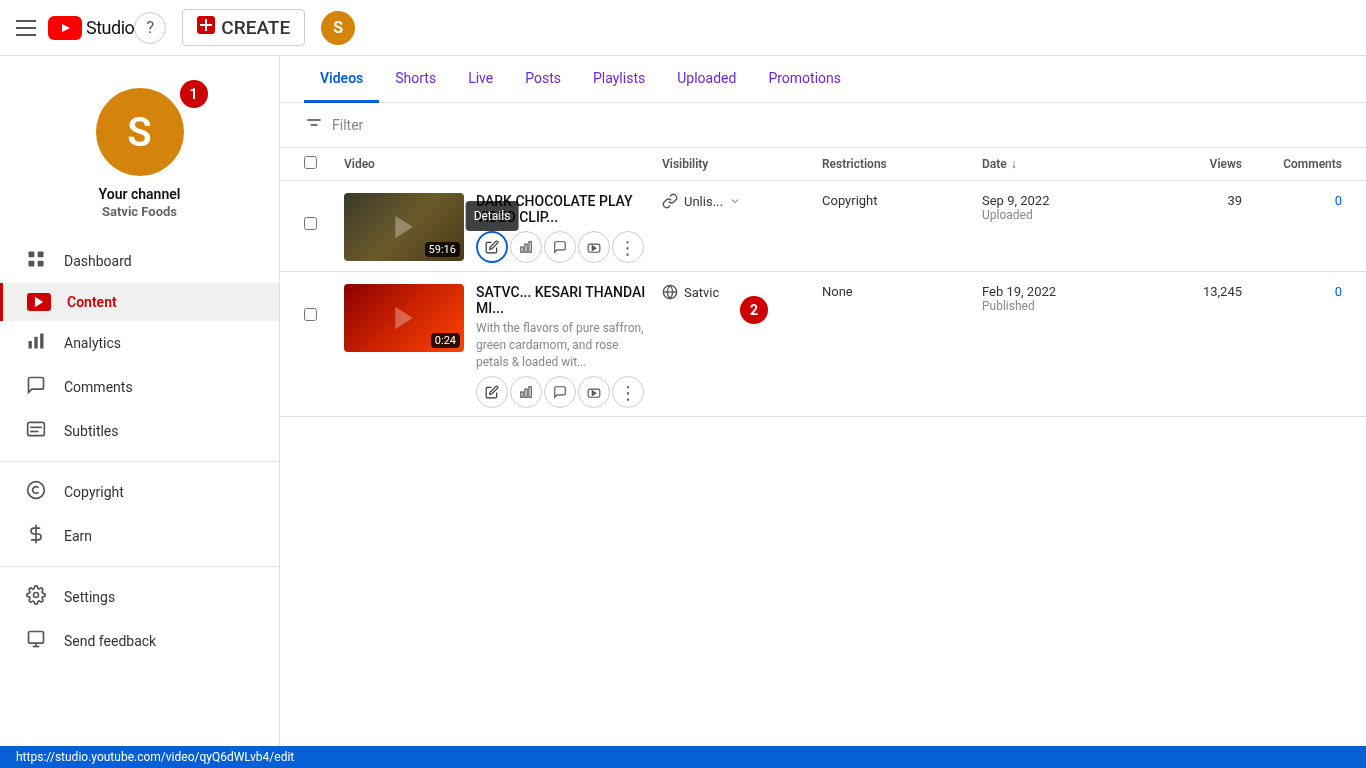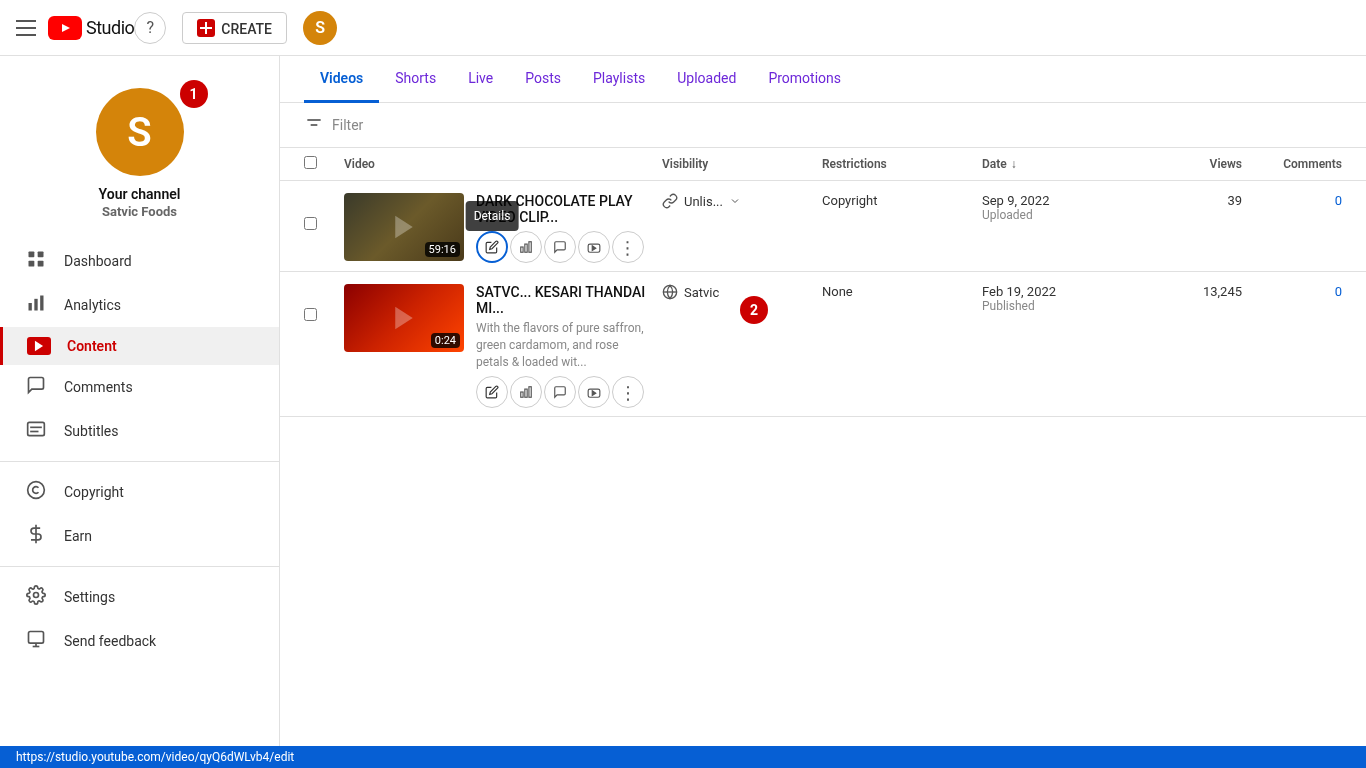--- a/index.html
+++ b/index.html
@@ -28,23 +28,23 @@
       border: none; outline: none; flex: 1; font-size: 14px; color: #555;
     }
 
     .header-right { display: flex; align-items: center; gap: 16px; }
     .help-btn {
       width: 32px; height: 32px; border-radius: 50%; border: 1px solid #ccc;
       display: flex; align-items: center; justify-content: center;
       cursor: pointer; font-size: 16px; color: #555;
     }
     .create-btn {
-      display: flex; align-items: flex-end; gap: 6px;
+      display: flex; align-items: flex-start; gap: 6px;
       border: 1px solid #ccc; border-radius: 4px;
-      padding: 6px 14px; cursor: pointer; font-size: 14px; font-weight: 500;
+      padding: 6px 14px; cursor: pointer; font-size: 19px; font-weight: 500;
       color: #333; background: #fff;
     }
     .create-icon {
       width: 18px; height: 18px; background: #cc0000; border-radius: 3px;
       display: flex; align-items: center; justify-content: center; color: #fff; font-size: 12px;
     }
     .avatar {
       width: 34px; height: 34px; border-radius: 50%; background: #d4840a;
       display: flex; align-items: center; justify-content: center;
       color: #fff; font-size: 16px; font-weight: 600; cursor: pointer;
@@ -244,40 +244,40 @@
       <svg width="20" height="20" viewBox="0 0 24 24" fill="#555">
           <rect x="3" y="3" width="7" height="7" rx="1"></rect>
           <rect x="14" y="3" width="7" height="7" rx="1"></rect>
           <rect x="3" y="14" width="7" height="7" rx="1"></rect>
           <rect x="14" y="14" width="7" height="7" rx="1"></rect>
         </svg>
     </span>
     <span>Dashboard</span>
   </div>
 
+  <div class="nav-item active">
+    <span class="icon">
+      <div class="nav-icon-box">
+        <svg width="14" height="14" viewBox="0 0 24 24" fill="white">
+            <polygon points="5,3 19,12 5,21"></polygon>
+          </svg>
+      </div>
+    </span>
+    <span>Content</span>
+  </div>
+
   <div class="nav-item">
     <span class="icon">
       <svg width="20" height="20" viewBox="0 0 24 24" fill="#555">
           <rect x="3" y="12" width="4" height="9"></rect>
           <rect x="10" y="7" width="4" height="14"></rect>
           <rect x="17" y="3" width="4" height="18"></rect>
         </svg>
     </span>
     <span>Analytics</span>
-  </div>
-
-  <div class="nav-item active">
-    <span class="icon">
-      <div class="nav-icon-box">
-        <svg width="14" height="14" viewBox="0 0 24 24" fill="white">
-            <polygon points="5,3 19,12 5,21"></polygon>
-          </svg>
-      </div>
-    </span>
-    <span>Content</span>
   </div>
 
   <div class="nav-item">
     <span class="icon">
       <svg width="20" height="20" viewBox="0 0 24 24" fill="none" stroke="#555" stroke-width="2">
           <path d="M21 15a2 2 0 0 1-2 2H7l-4 4V5a2 2 0 0 1 2-2h14a2 2 0 0 1 2 2z"></path>
         </svg>
     </span>
     <span>Comments</span>
   </div>

